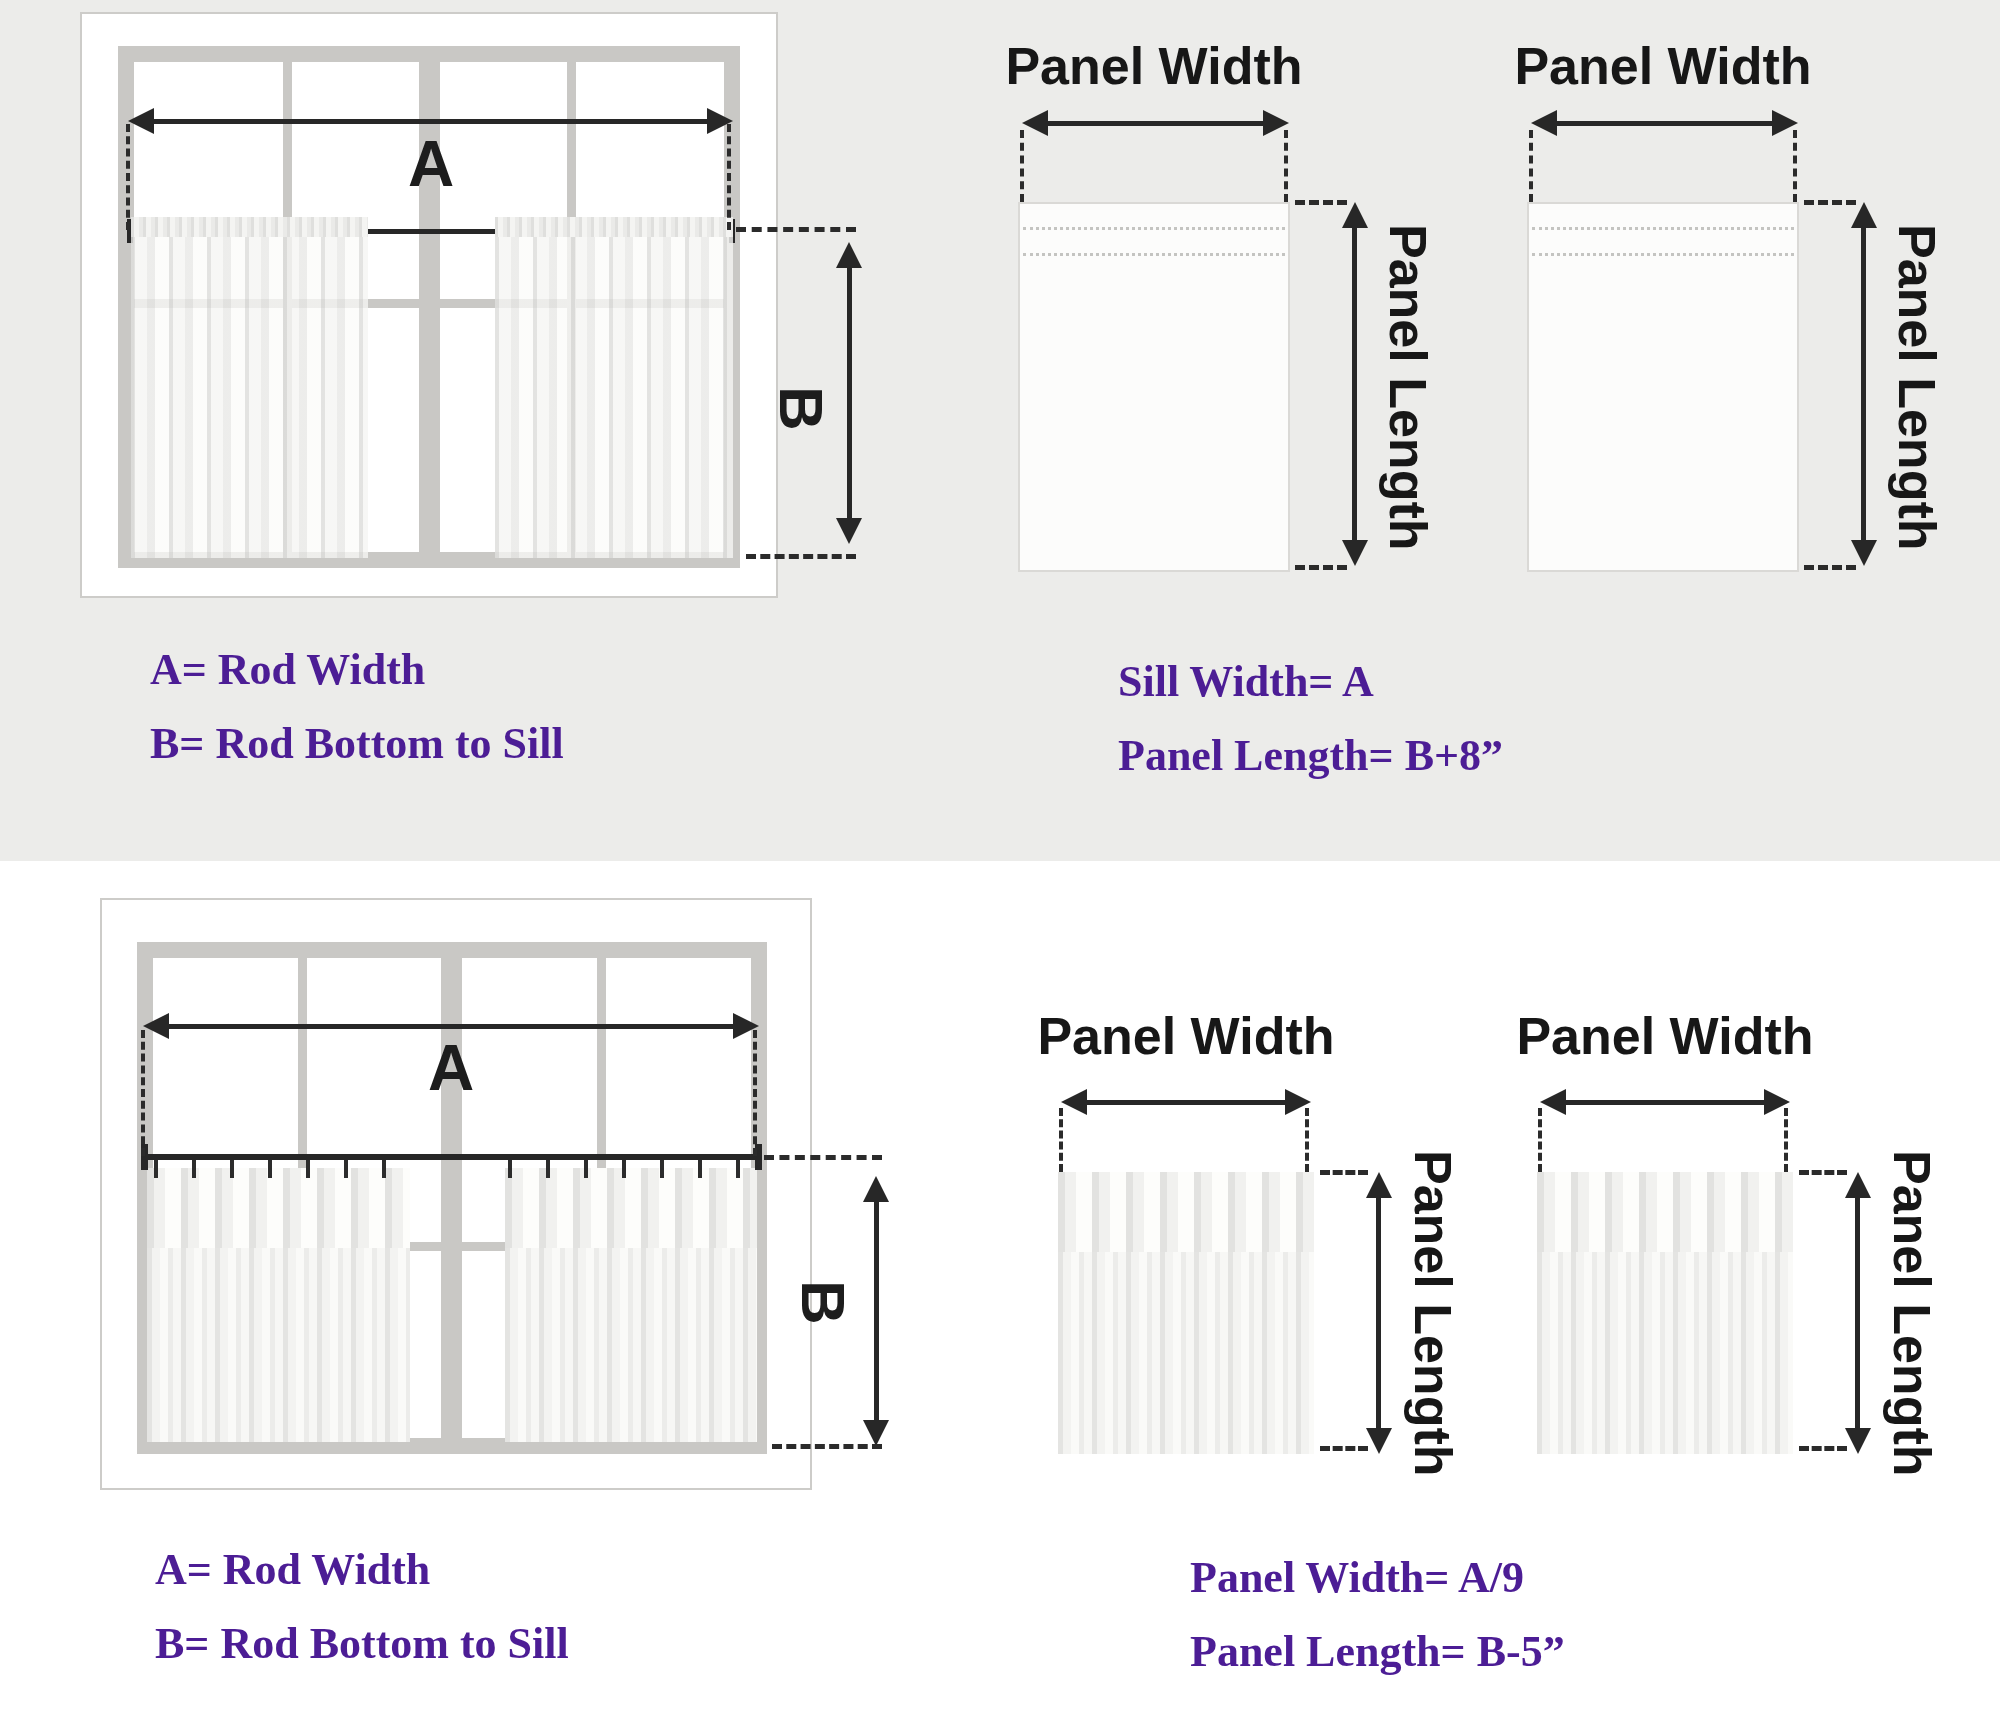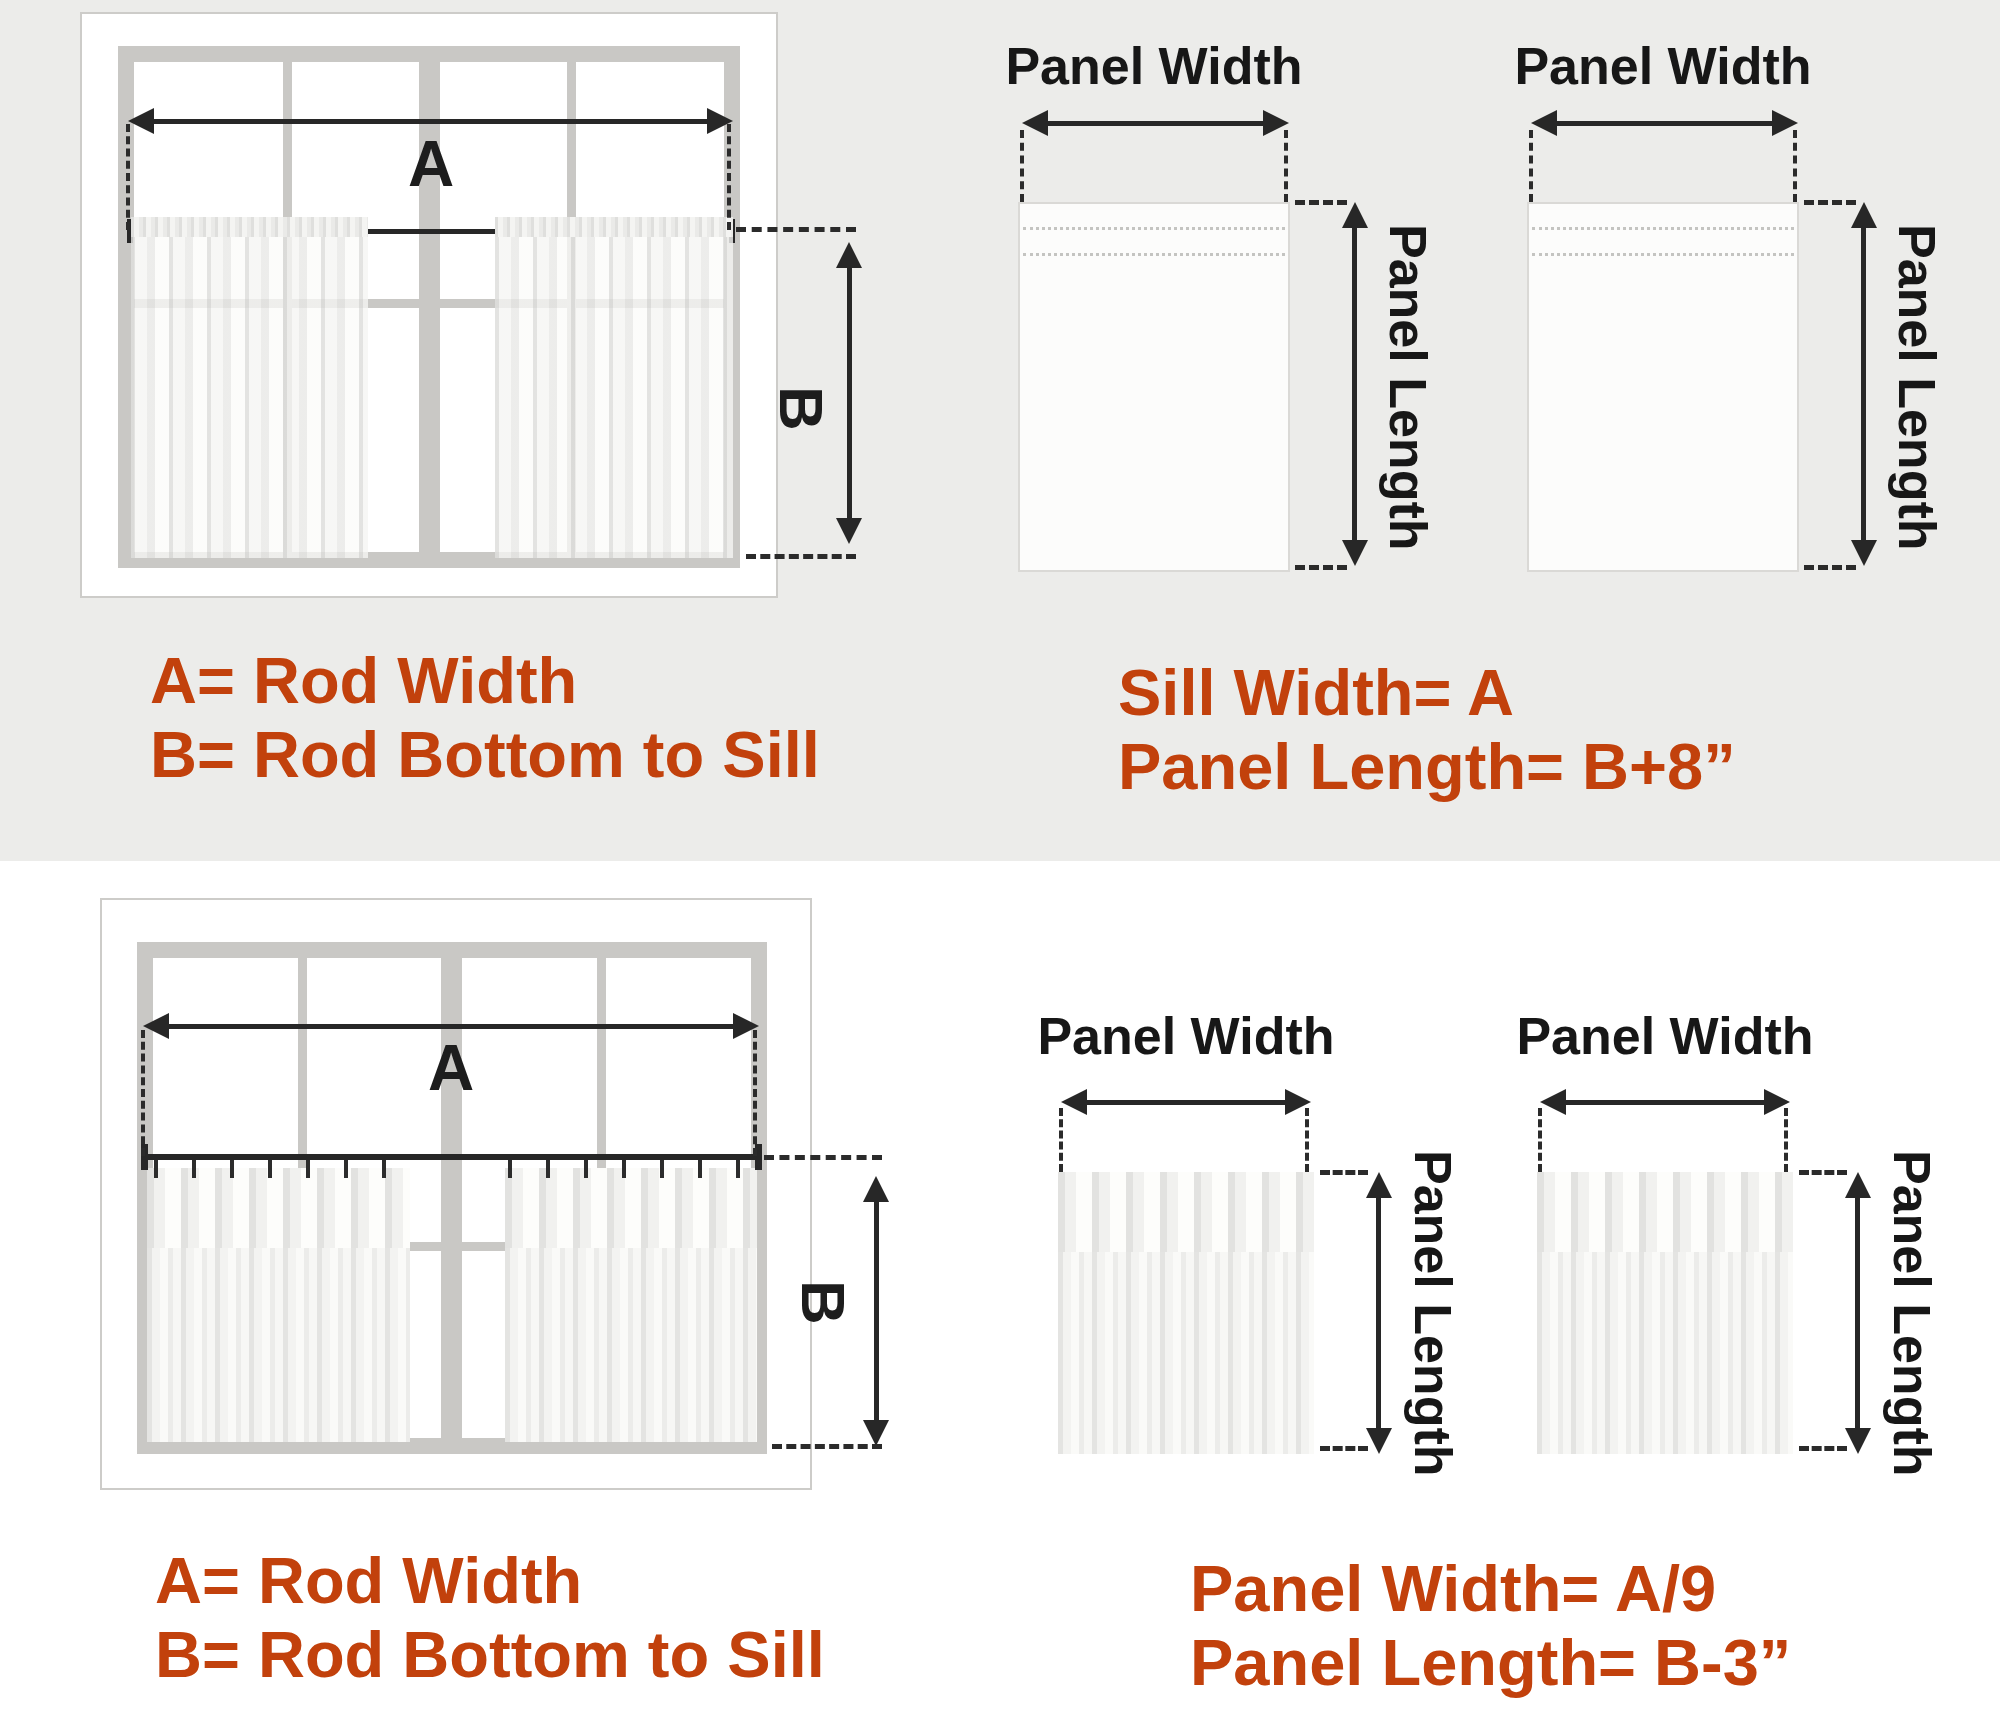--- a/index.html
+++ b/index.html
@@ -47,21 +47,21 @@
   .hooks{background:repeating-linear-gradient(90deg,#2c2c2c 0 4px,transparent 4px 38px);}
 
   
   .panel-flat{background:#FCFCFB;border:2px solid #DAD9D6;}
 
   
   .dim-label{font-size:64px;font-weight:700;text-align:center;color:#1d1d1d;line-height:1;}
   .dim-label-v{font-size:62px;font-weight:700;color:#1d1d1d;writing-mode:vertical-rl;line-height:1;}
   .pw-label{font-size:52px;font-weight:700;text-align:center;color:#171717;line-height:1.1;}
   .pl-label{font-size:52px;font-weight:700;color:#171717;writing-mode:vertical-rl;line-height:1;}
-  .legend-line{font-size:65px;font-weight:700;color:#c2410c;line-height:1;white-space:nowrap;}
+  .legend-line{font-size:44px;font-weight:700;color:#4c1d95;line-height:1;white-space:nowrap;font-family:Liberation Serif, serif;}
 </style>
 </head>
 <body>
 
 <div class="canvas">
 
   <div class="abs sec-top"></div>
   <div class="abs sec-bottom"></div>
 
   <div>
@@ -204,15 +204,15 @@
     <div class="abs pleated" style="left:1537px;top:1172px;width:256px;height:282px;"></div>
     <div class="abs dash-h" style="left:1799px;top:1170px;width:48px;"></div>
     <div class="abs dash-h" style="left:1799px;top:1446px;width:48px;"></div>
     <div class="abs tri u" style="left:1845px;top:1172px;"></div>
     <div class="abs fill" style="left:1855px;top:1194px;width:5px;height:238px;"></div>
     <div class="abs tri d" style="left:1845px;top:1428px;"></div>
     <div class="abs pl-label" style="left:1886px;top:1150px;">Panel Length</div>
   </div>
 
   <div class="abs legend-line" style="left:1190px;top:1556px;">Panel Width= A/9</div>
-  <div class="abs legend-line" style="left:1190px;top:1630px;">Panel Length= B-3”</div>
+  <div class="abs legend-line" style="left:1190px;top:1630px;">Panel Length= B-5”</div>
 
 </div>
 
 </body></html>

